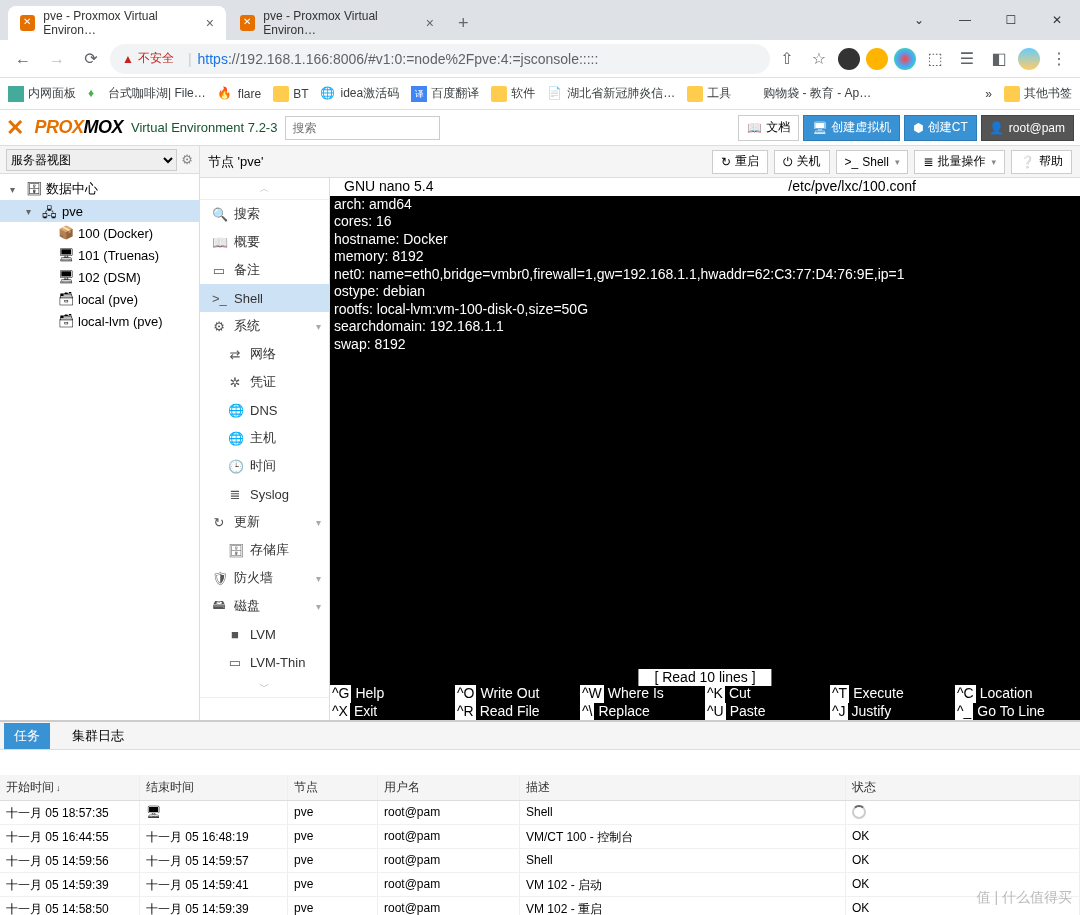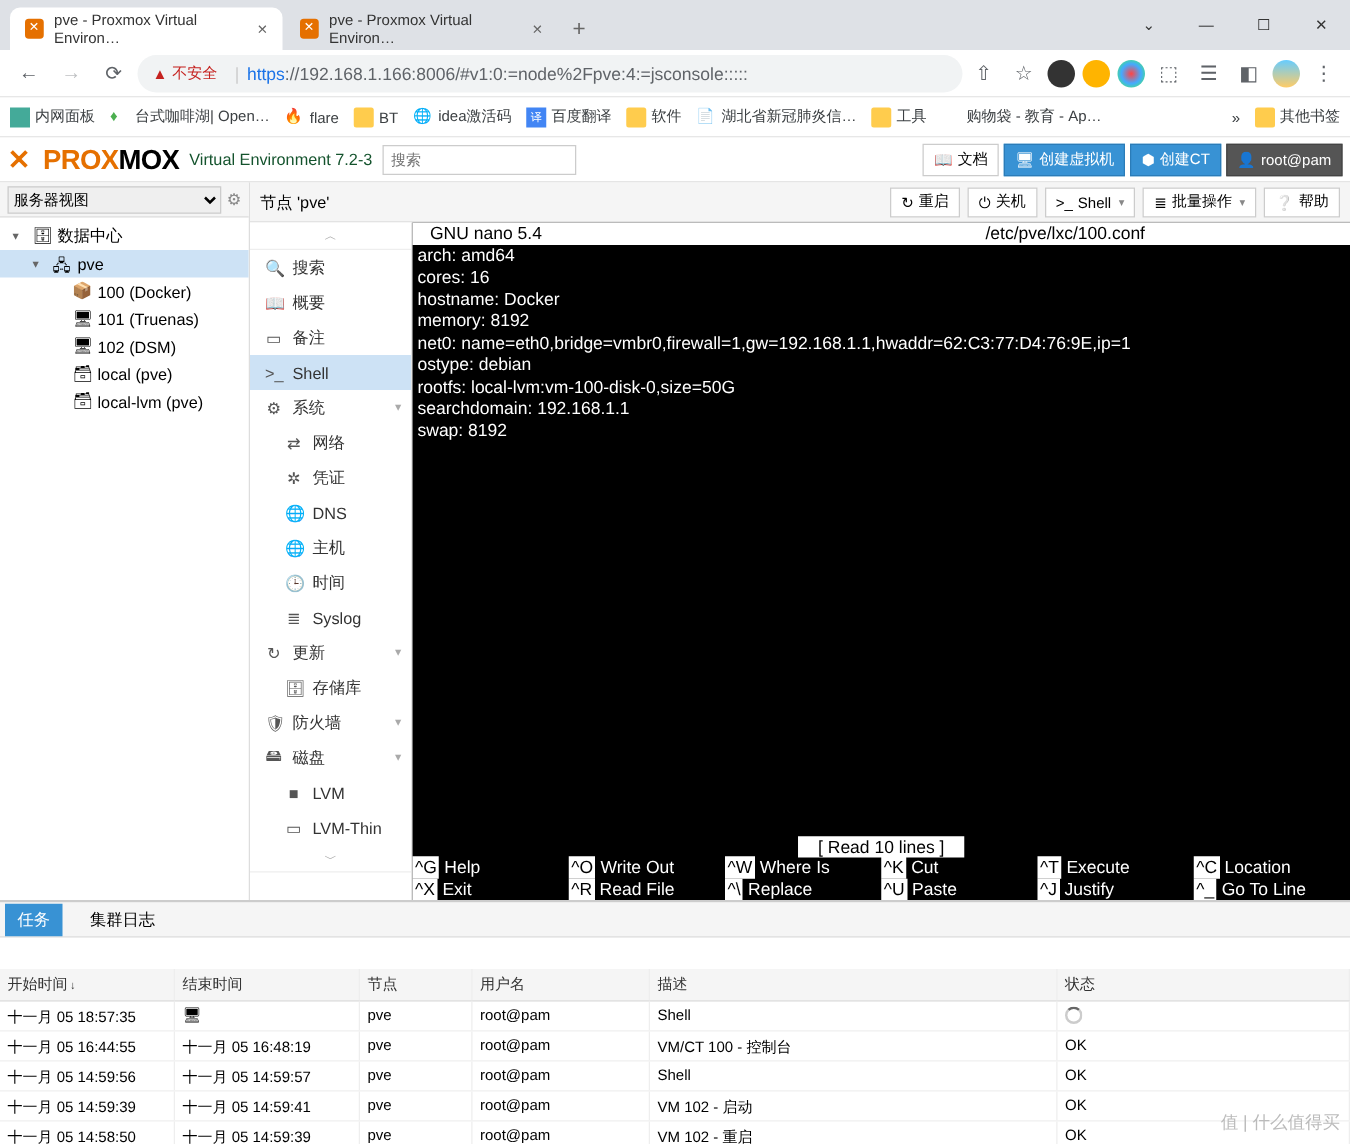--- a/index.html
+++ b/index.html
@@ -26,21 +26,21 @@
 .toolbar-icon { width: 26px; height: 26px; display: flex; align-items: center; justify-content: center; font-size: 16px; color: #5f6368; border-radius: 50%; }
 .ext-icon { width: 22px; height: 22px; border-radius: 50%; display: inline-block; }
 
 .bookmarks-bar { height: 32px; background: #fff; display: flex; align-items: center; padding: 0 8px; gap: 12px; font-size: 12px; color: #3c4043; border-bottom: 1px solid #e0e0e0; }
 .bookmark { display: flex; align-items: center; gap: 4px; cursor: pointer; white-space: nowrap; }
 .bm-icon { width: 16px; height: 16px; display: inline-block; }
 .folder-icon { background: #ffcc4d; border-radius: 2px; }
 
 
 .pve-header { height: 36px; background: #fff; border-bottom: 1px solid #ddd; display: flex; align-items: center; padding: 0 6px; gap: 8px; }
-.pve-logo { font-weight: bold; font-family: Arial; font-size: 22px; letter-spacing: -0.5px; }
+.pve-logo { font-weight: bold; font-family: Arial; font-size: 18px; letter-spacing: -0.5px; font-style: italic; }
 .pve-logo .prox { color: #e57000; }
 .pve-logo .mox { color: #000; }
 .pve-x { color: #e57000; font-size: 22px; font-weight: bold; margin-right: 2px; }
 .pve-version { color: #14532d; font-size: 13px; }
 .pve-search { width: 155px; height: 24px; border: 1px solid #ccc; padding: 2px 6px; font-size: 12px; }
 .pve-header-right { margin-left: auto; display: flex; gap: 4px; }
 .pve-btn { height: 26px; padding: 0 8px; display: flex; align-items: center; gap: 4px; border: 1px solid #ccc; background: #fff; font-size: 12px; cursor: pointer; }
 .pve-btn.blue { background: #3892d4; color: #fff; border-color: #2b7cb8; }
 .pve-btn.dark { background: #555; color: #fff; border-color: #444; }
 
@@ -147,21 +147,21 @@
   </div>
 </div>
 
 <div class="bookmarks-bar">
   <div class="bookmark">
       <span class="bm-icon" style="background:#4a9;"></span>
       <span>内网面板</span>
     </div>
   <div class="bookmark">
       <span class="bm-icon" style="color:#4caf50;">♦</span>
-      <span>台式咖啡湖| Open…</span>
+      <span>台式咖啡湖| File…</span>
     </div>
   <div class="bookmark">
       <span class="bm-icon" style="color:#f44;">🔥</span>
       <span>flare</span>
     </div>
   <div class="bookmark">
       <span class="bm-icon folder-icon"></span>
       <span>BT</span>
     </div>
   <div class="bookmark">

